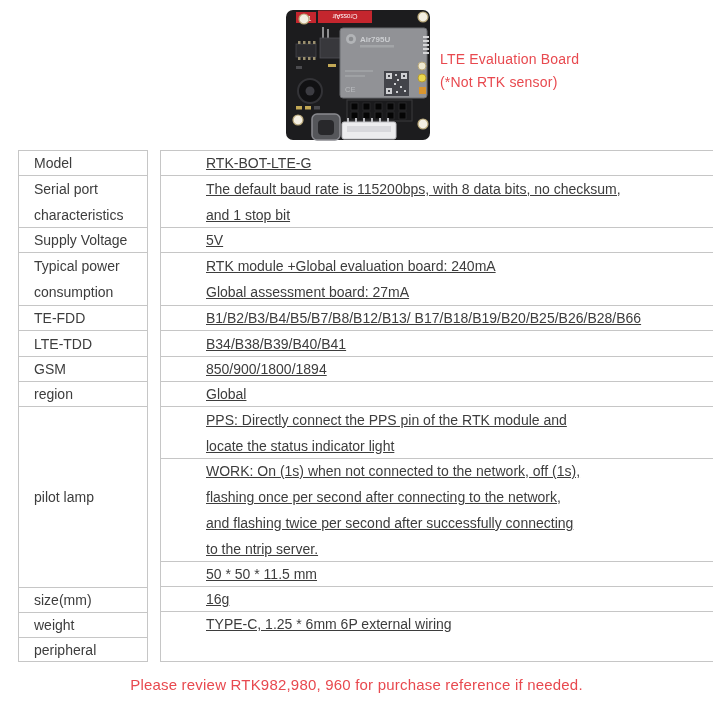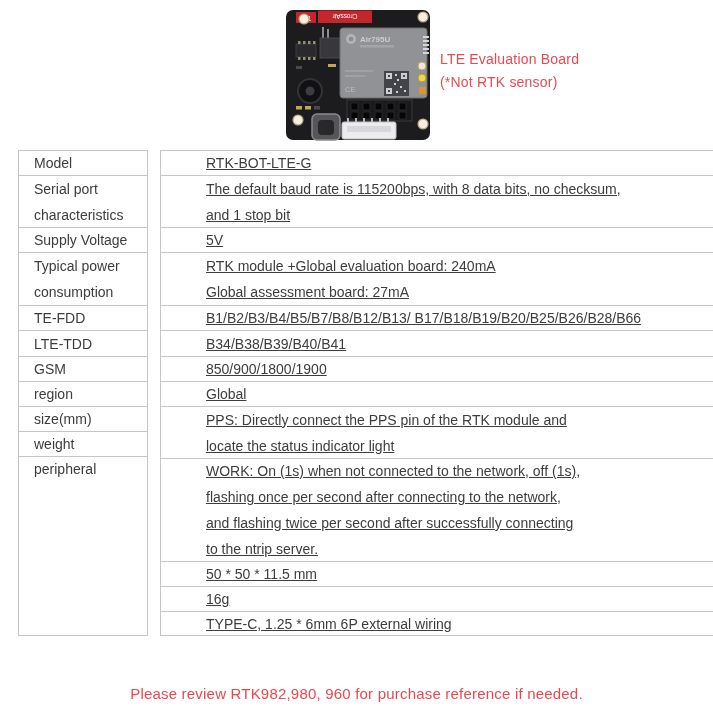--- a/index.html
+++ b/index.html
@@ -36,21 +36,20 @@
   .trow:last-child { border-bottom: none; }
   .col-left  .trow { padding-left: 15px; padding-right: 4px; }
   .col-right .trow { padding-left: 45px; padding-right: 8px; }
   .cell { white-space: pre-line; }
 
   
   .footer-note {
     position: absolute; top: 676px; left: 0; width: 713px;
     text-align: center; color: #e8494f; font-size: 15px;
     letter-spacing: 0.2px;
-    margin-top: 9px;
   }
 
   svg text { font-family: "Liberation Sans", "DejaVu Sans", sans-serif; }
 </style>
 </head>
 <body>
 
 <div class="page">
 
   <div class="hero">
@@ -194,20 +193,23 @@
         </div>
       <div class="trow" style="height:26px">
           <span class="cell">LTE-TDD</span>
         </div>
       <div class="trow" style="height:25px">
           <span class="cell">GSM</span>
         </div>
       <div class="trow" style="height:25px">
           <span class="cell">region</span>
         </div>
+      <div class="trow" style="height:181px">
+          <span class="cell">pilot lamp</span>
+        </div>
       <div class="trow" style="height:25px">
           <span class="cell">size(mm)</span>
         </div>
       <div class="trow" style="height:25px">
           <span class="cell">weight</span>
         </div>
       <div class="trow" style="height:23px">
           <span class="cell">peripheral</span>
         </div>
     </div>
@@ -227,21 +229,21 @@
           <span class="cell">RTK module +Global evaluation board: 240mA
 Global assessment board: 27mA</span>
         </div>
       <div class="trow" style="height:25px">
           <span class="cell">B1/B2/B3/B4/B5/B7/B8/B12/B13/ B17/B18/B19/B20/B25/B26/B28/B66</span>
         </div>
       <div class="trow" style="height:26px">
           <span class="cell">B34/B38/B39/B40/B41</span>
         </div>
       <div class="trow" style="height:25px">
-          <span class="cell">850/900/1800/1900</span>
+          <span class="cell">850/900/1800/1894</span>
         </div>
       <div class="trow" style="height:25px">
           <span class="cell">Global</span>
         </div>
       <div class="trow" style="height:52px">
           <span class="cell">PPS: Directly connect the PPS pin of the RTK module and
 locate the status indicator light</span>
         </div>
       <div class="trow" style="height:103px">
           <span class="cell">WORK: On (1s) when not connected to the network, off (1s),

